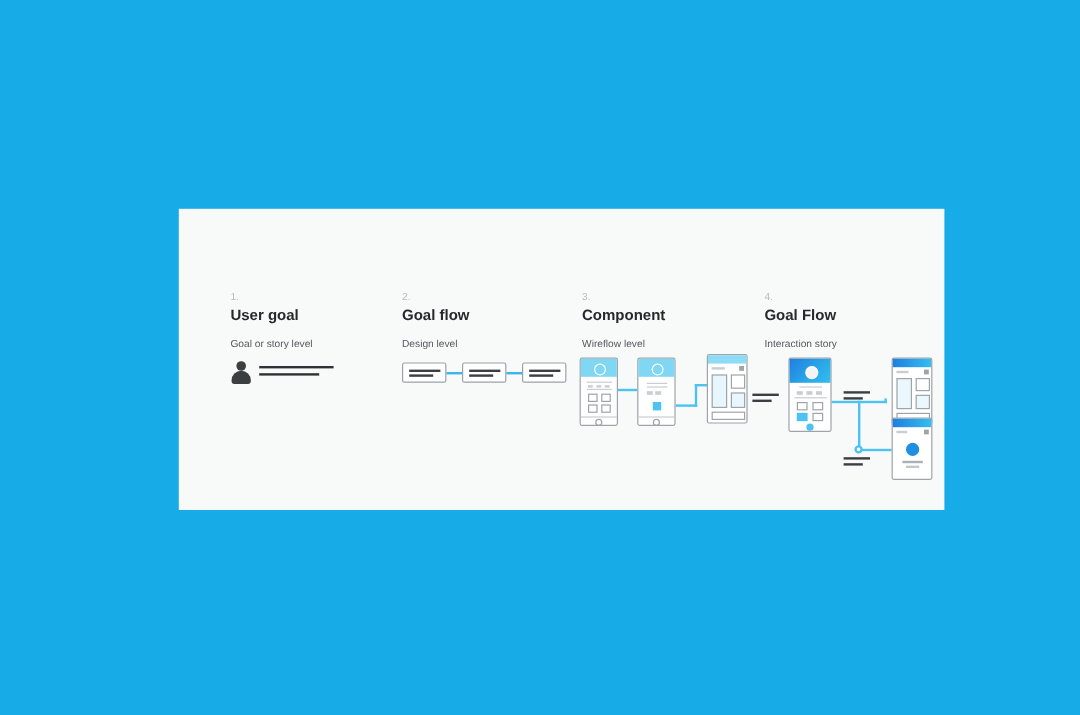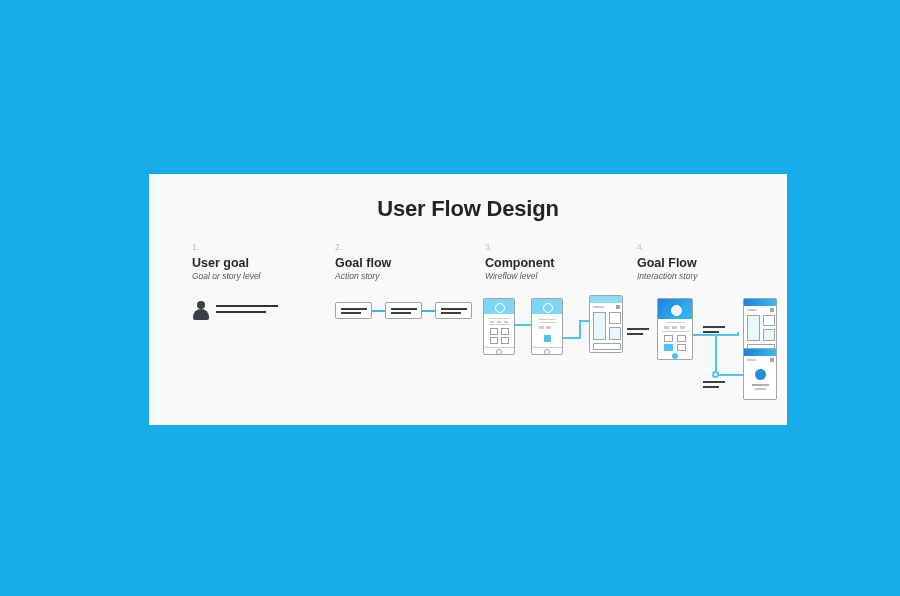--- a/index.html
+++ b/index.html
@@ -44,25 +44,24 @@
     font-size: 8.5px;
     color: #b9bcbe;
     line-height: 10px;
     margin-bottom: 4px;
   }
   .col-title {
     font-size: 12.5px;
     font-weight: bold;
     color: #26292c;
     line-height: 15px;
-    margin-bottom: 0;
+    margin-bottom: 10px;
   }
   .col-sub {
     font-size: 8.5px;
-    font-style: italic;
     color: #55585b;
     line-height: 11px;
   }
   
   .caption {
     position: absolute;
     left: 0; top: 224px;
     width: 638px;
     text-align: center;
     font-size: 8.5px;
@@ -159,32 +158,31 @@
   .annot .al.a { width: 22px; }
   .annot .al.b { width: 16px; }
 </style>
 </head>
 <body>
 
 <div id="stage">
 
   <div class="card">
 
-    <div class="card-title">User Flow Design</div>
 
     <div class="col col-1">
       <div class="col-num">1.</div>
       <div class="col-title">User goal</div>
       <div class="col-sub">Goal or story level</div>
     </div>
 
     <div class="col col-2">
       <div class="col-num">2.</div>
       <div class="col-title">Goal flow</div>
-      <div class="col-sub">Action story</div>
+      <div class="col-sub">Design level</div>
     </div>
 
     <div class="col col-3">
       <div class="col-num">3.</div>
       <div class="col-title">Component</div>
       <div class="col-sub">Wireflow level</div>
     </div>
 
     <div class="col col-4">
       <div class="col-num">4.</div>

